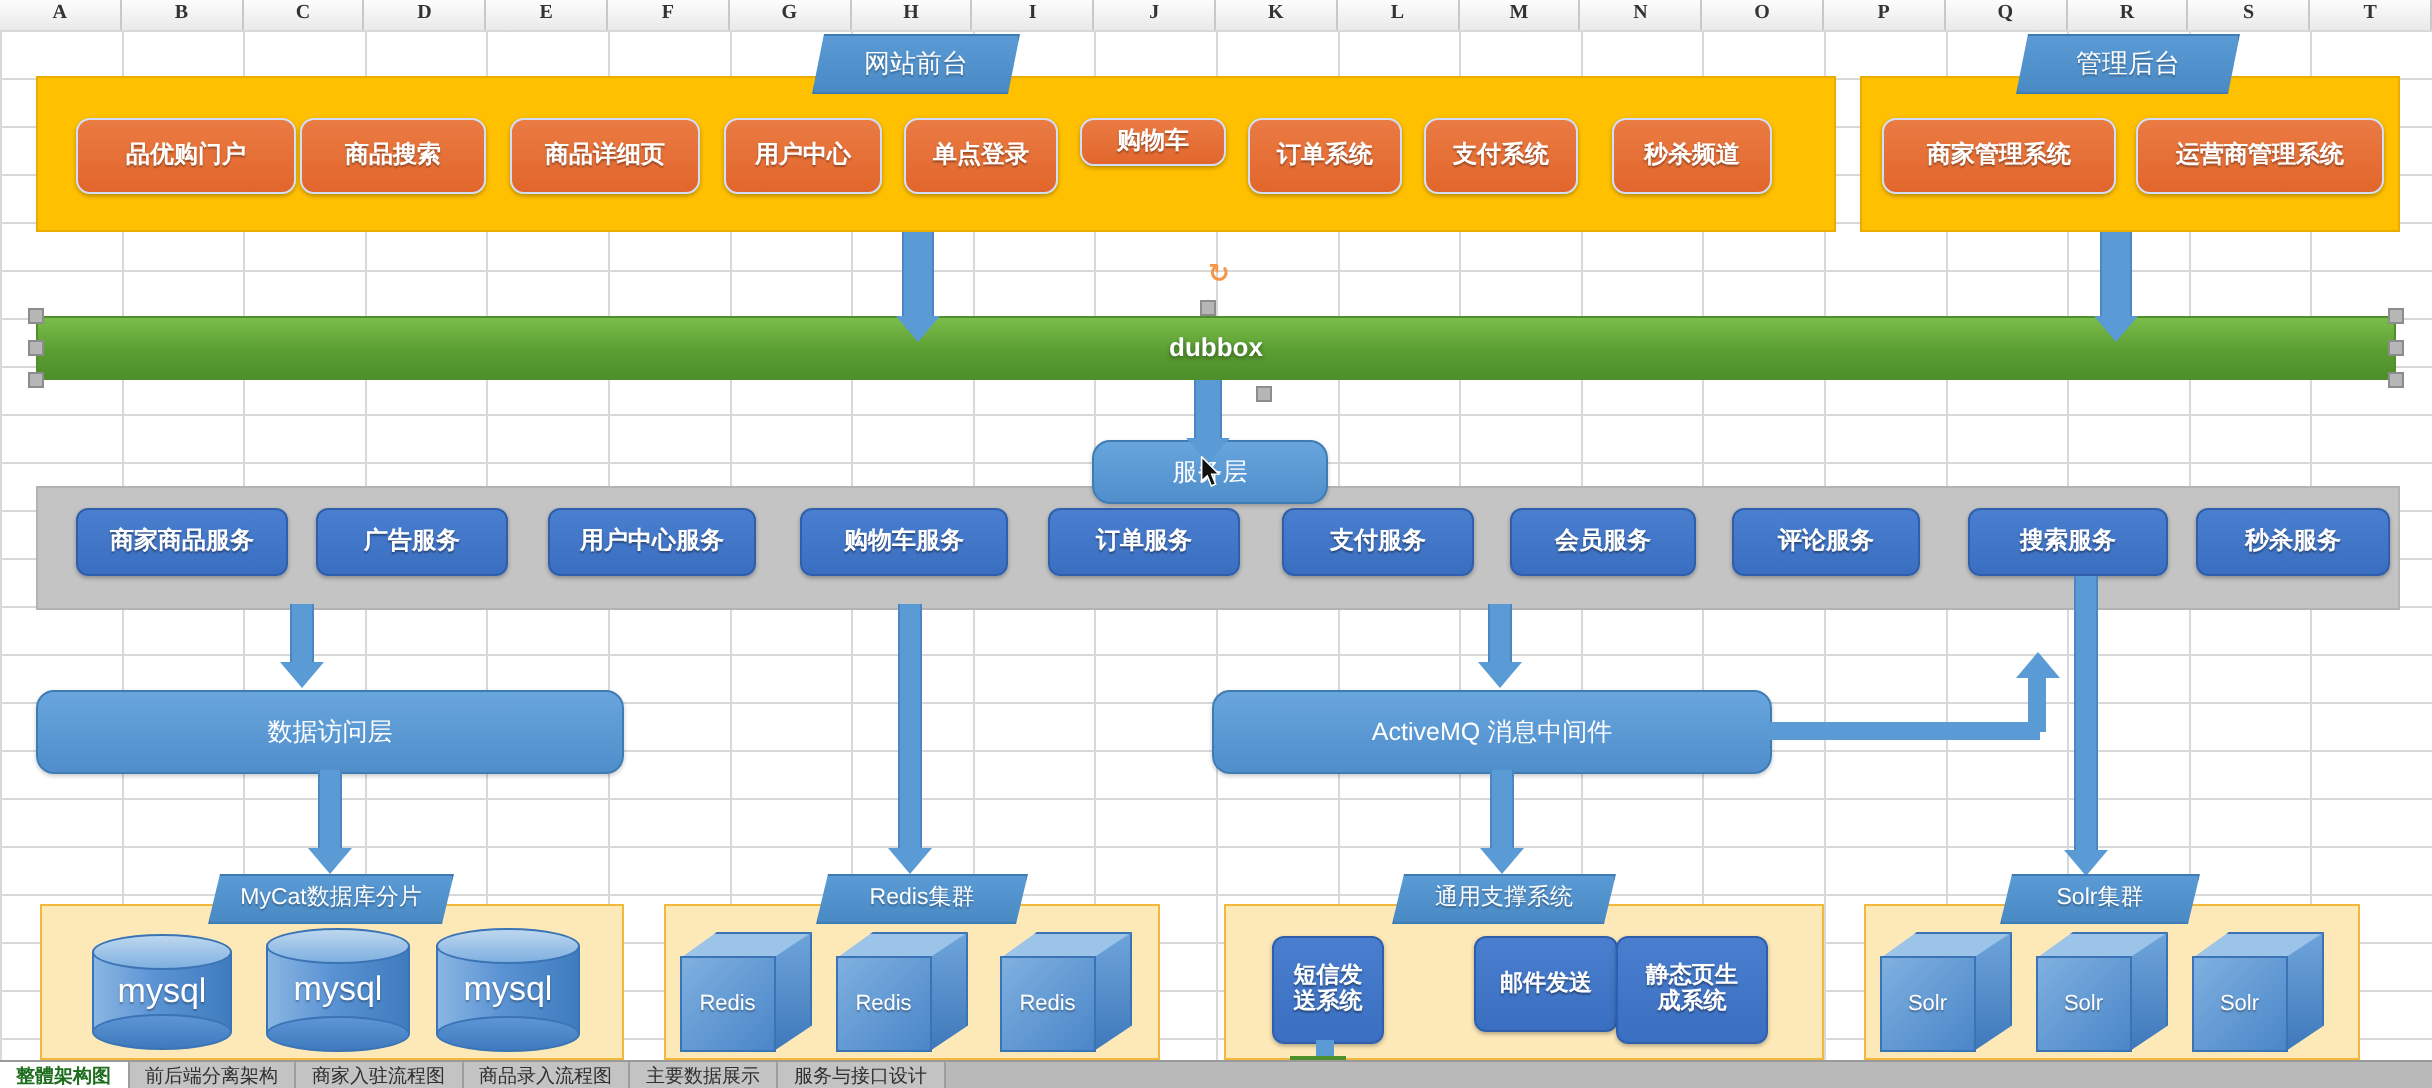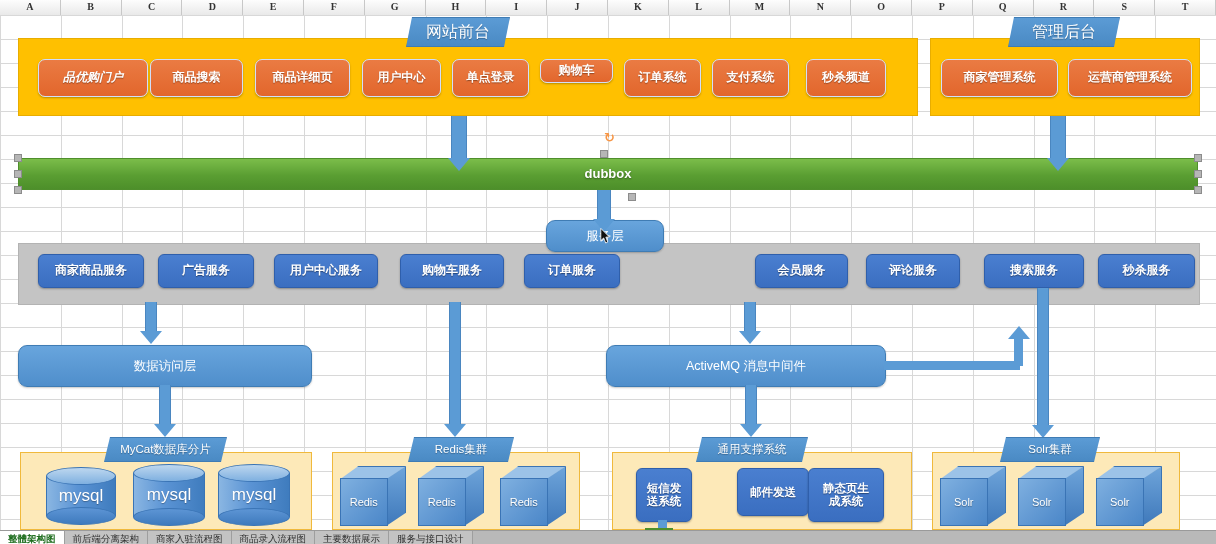--- a/index.html
+++ b/index.html
@@ -38,21 +38,21 @@
   
   .box-orange{ background:linear-gradient(#ea7b43,#e2662c); border:1px solid #d1defa;
     border-radius:7px; box-shadow:0 1px 2px rgba(0,0,0,.28);}
   .box-orange .txt{ font-size:12px; font-weight:bold; color:#ffffff;
     text-shadow:0 1px 1px rgba(0,0,0,.35); }
 
   
   .banner{ background:linear-gradient(#5b9bd5,#4a8ac4); border:1px solid #3f7cb4;
     box-shadow:0 1px 2px rgba(0,0,0,.25); z-index:8;
     clip-path:polygon(6px 0,100% 0,calc(100% - 6px) 100%,0 100%); }
-  .banner .txt{ font-size:16px; color:#ffffff; font-weight:normal;
+  .banner .txt{ font-size:13px; color:#ffffff; font-weight:normal;
     text-shadow:0 1px 1px rgba(0,0,0,.3); }
 
   
   .green-bar{ background:linear-gradient(#7bbd4a,#5a9e32 55%,#4d8f2a);
     border:1px solid #4f8f2c; z-index:6; }
   .green-bar .txt{ font-size:13px; color:#fff; font-weight:bold;
     text-shadow:0 1px 2px rgba(0,0,0,.4);}
 
   
   .grp-gray{ background:#c4c4c4; border:1px solid #b3b3b3; z-index:4; }
@@ -147,21 +147,21 @@
     </div>
 
   <div class="grid"></div>
 
   <div class="shape grp-yellow" style="left:18px; top:38px; width:900px; height:78px;"></div>
 
   <div class="shape banner" style="left:406px; top:17px; width:104px; height:30px;">
     <span class="txt">网站前台</span>
   </div>
 
-  <div class="shape box-orange" style="left:38px; top:59px; width:110px; height:38px;font-style:italic;">
+  <div class="shape box-orange" style="left:38px; top:59px; width:110px; height:38px;">
     <span class="txt">品优购门户</span>
     </div>
   <div class="shape box-orange" style="left:150px; top:59px; width:93px; height:38px;">
     <span class="txt">商品搜索</span>
     </div>
   <div class="shape box-orange" style="left:255px; top:59px; width:95px; height:38px;">
     <span class="txt">商品详细页</span>
     </div>
   <div class="shape box-orange" style="left:362px; top:59px; width:79px; height:38px;">
     <span class="txt">用户中心</span>
@@ -241,20 +241,23 @@
     </div>
   <div class="shape box-blue" style="left:274px; top:254px; width:104px; height:34px;">
     <span class="txt">用户中心服务</span>
     </div>
   <div class="shape box-blue" style="left:400px; top:254px; width:104px; height:34px;">
     <span class="txt">购物车服务</span>
     </div>
   <div class="shape box-blue" style="left:524px; top:254px; width:96px; height:34px;">
     <span class="txt">订单服务</span>
     </div>
+  <div class="shape box-blue" style="left:641px; top:254px; width:96px; height:34px;">
+    <span class="txt">支付服务</span>
+    </div>
   <div class="shape box-blue" style="left:755px; top:254px; width:93px; height:34px;">
     <span class="txt">会员服务</span>
     </div>
   <div class="shape box-blue" style="left:866px; top:254px; width:94px; height:34px;">
     <span class="txt">评论服务</span>
     </div>
   <div class="shape box-blue" style="left:984px; top:254px; width:100px; height:34px;">
     <span class="txt">搜索服务</span>
     </div>
   <div class="shape box-blue" style="left:1098px; top:254px; width:97px; height:34px;">

